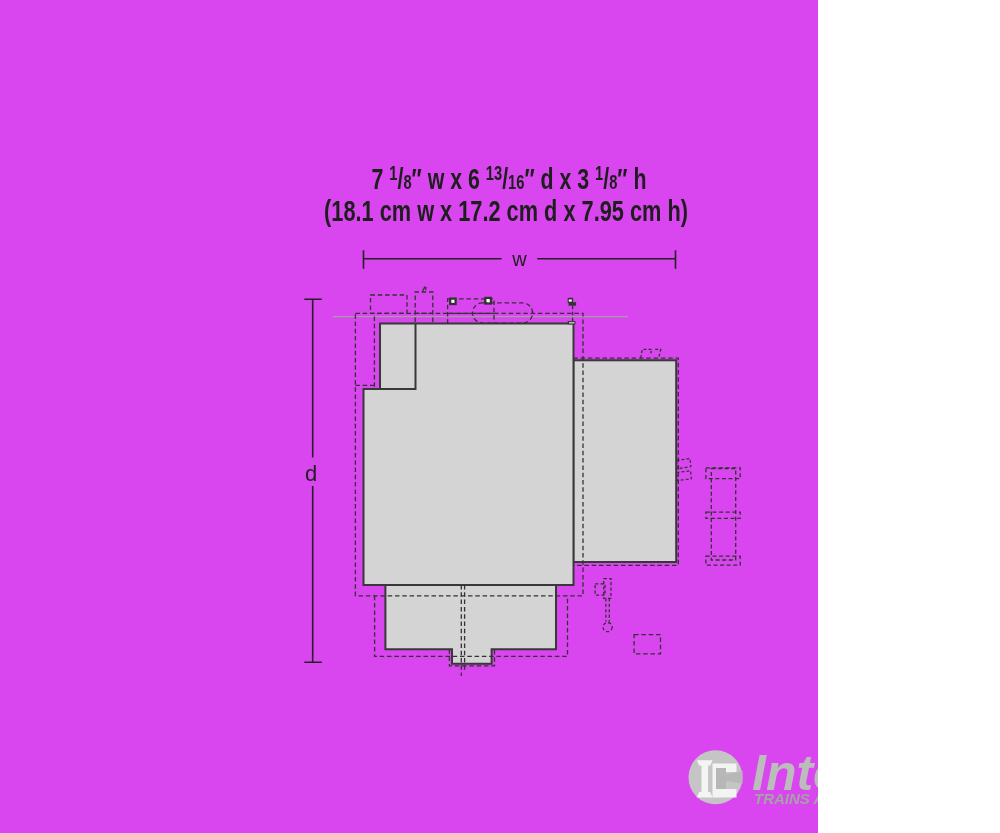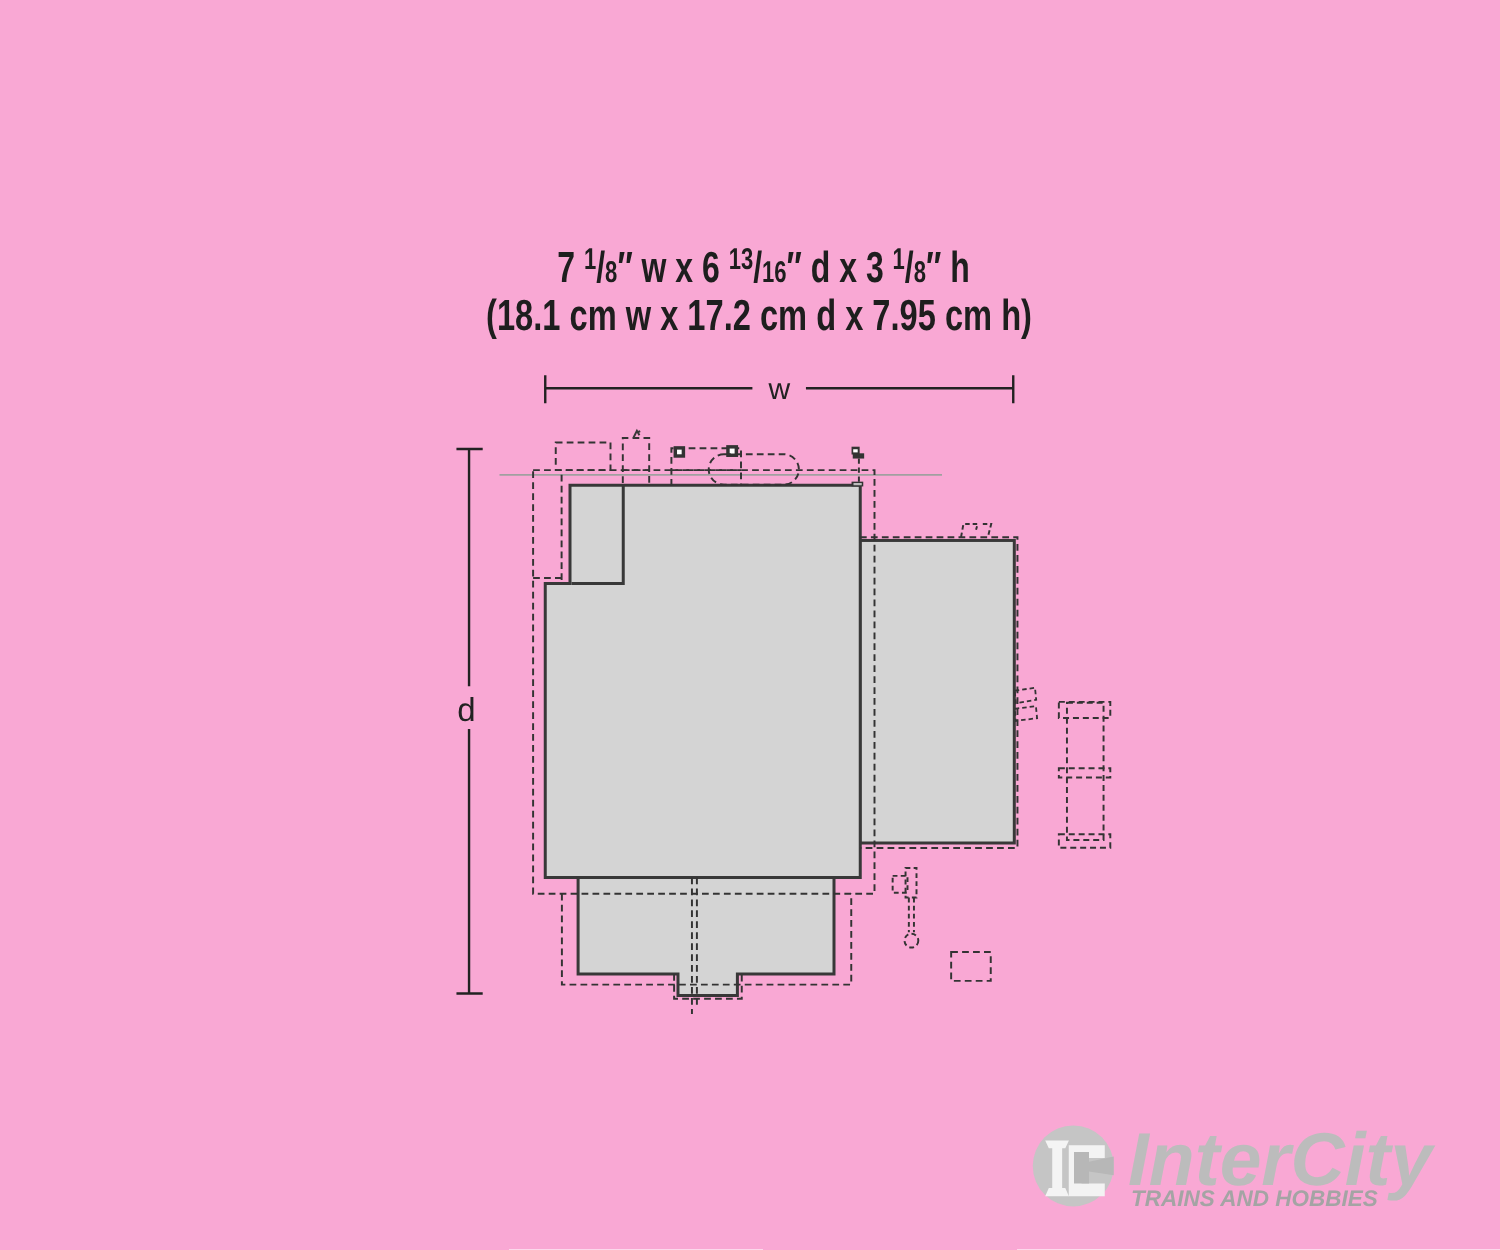--- a/index.html
+++ b/index.html
@@ -1,16 +1,16 @@
 <!DOCTYPE html>
 <html><head>
 <meta charset="utf-8">
 <style>
   html,body{margin:0;padding:0;background:#fff;}
-  #page{position:relative;width:1000px;height:833px;background:#f9a8d4;overflow:hidden;
+  #page{position:relative;width:818px;height:833px;background:#d946ef;overflow:hidden;
         font-family:"Liberation Sans",sans-serif;text-align:center;}
   .t1,.t2{position:absolute;white-space:nowrap;color:#1e1e1e;font-size:29px;font-weight:bold;
         letter-spacing:0px;}
   .fr{font-size:20px;}
   .sup{font-size:20px;position:relative;top:-9.5px;}
 </style>
 </head>
 <body>
 <div id="page">
 

